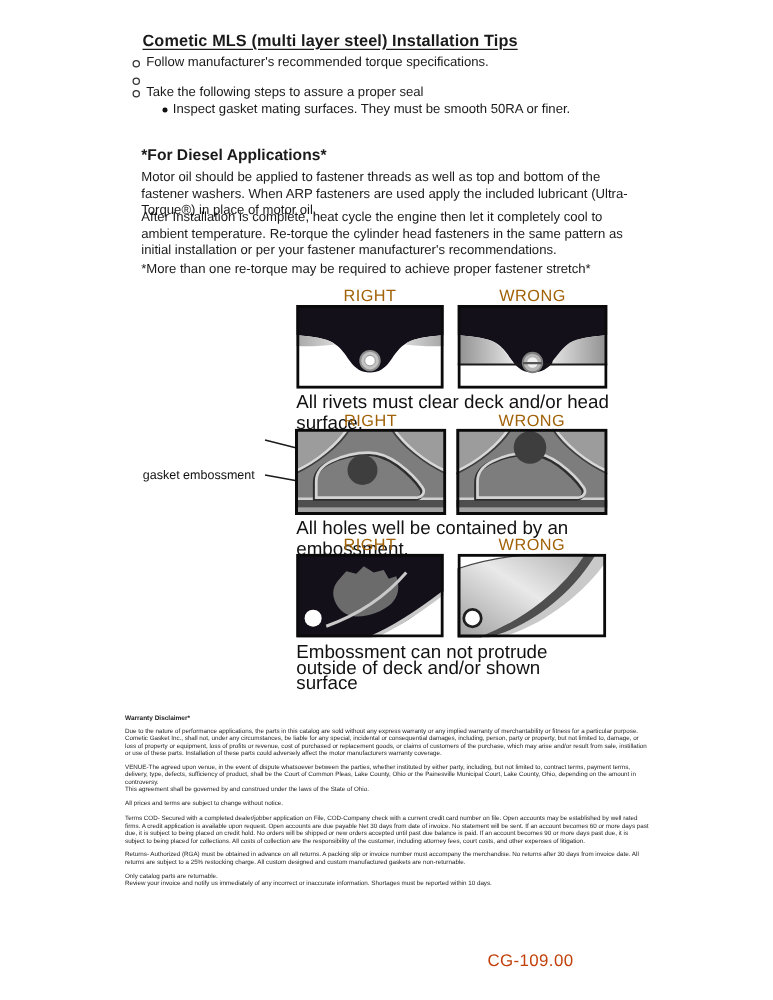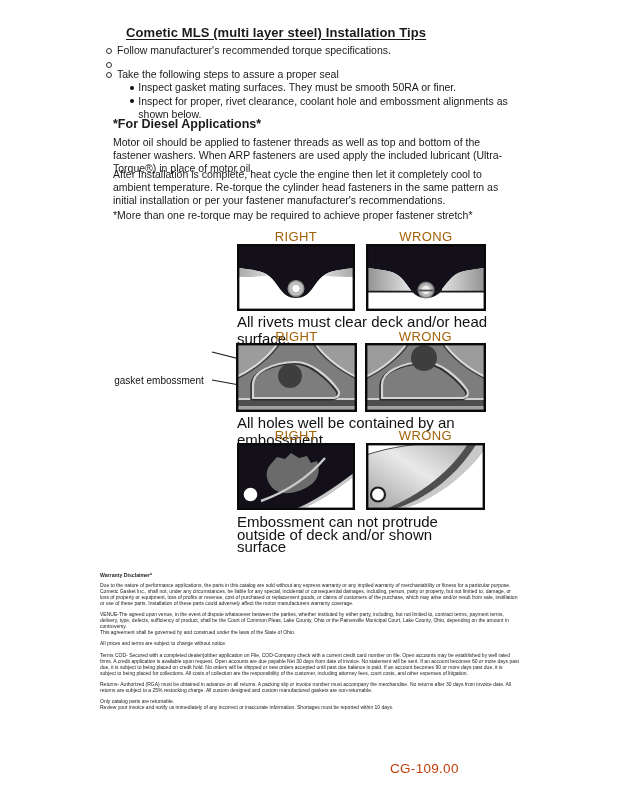--- a/index.html
+++ b/index.html
@@ -1,20 +1,20 @@
 <!DOCTYPE html>
 <html><head>
 <meta charset="utf-8">
 <style>
   html,body{margin:0;padding:0;background:#ffffff;}
   .page{position:relative;width:618px;height:800px;background:#ffffff;overflow:hidden;
         font-family:"Liberation Sans",sans-serif;color:#1a1a1a;}
   .abs{position:absolute;}
   .title{left:114px;top:25px;font-size:13px;font-weight:bold;letter-spacing:0.1px;
-         text-decoration:underline;text-underline-offset:2px;margin-left:12px;}
+         text-decoration:underline;text-underline-offset:2px;}
   .bullets{left:106px;top:44px;width:424px;font-size:10.5px;line-height:13.5px;}
   .b-row{display:flex;}
   .marker-o{width:4px;height:4px;border:1px solid #333;border-radius:50%;margin:4.4px 5px 0 0;flex:none;}
   .sub{margin-left:24px;}
   .marker-f{width:3.8px;height:3.8px;background:#111;border-radius:50%;margin:4.6px 4.5px 0 0;flex:none;}
   .diesel-h{left:113px;top:117px;font-size:12.5px;font-weight:bold;}
   .para{left:113px;width:402px;font-size:10.5px;line-height:13px;}
   .dlabel{font-size:13px;letter-spacing:0.4px;text-align:center;color:#a16207;}
   .caption{font-size:15px;color:#111;}
   .callout{font-size:10px;line-height:11.5px;text-align:right;color:#111;}
@@ -39,24 +39,20 @@
     <div class="b-row">
       <span class="marker-o"></span>
     </div>
     <div class="b-row">
       <span class="marker-o"></span>
       <span>Take the following steps to assure a proper seal</span>
     </div>
     <div class="b-row sub">
       <span class="marker-f"></span>
       <span>Inspect gasket mating surfaces.  They must be smooth 50RA or finer.</span>
-    </div>
-    <div class="b-row sub">
-      <span class="marker-f"></span>
-      <span>Inspect for proper, rivet clearance, coolant hole and embossment alignments as shown below.</span>
     </div>
   </div>
 
   <div class="abs diesel-h">*For Diesel Applications*</div>
   <div class="abs para" style="top:136px;">Motor oil should be applied to fastener threads as well as top and bottom of the fastener washers. When ARP fasteners are used apply the included lubricant (Ultra-Torque®) in place of motor oil.</div>
   <div class="abs para" style="top:168px;">After Installation is complete, heat cycle the engine then let it completely cool to ambient temperature. Re-torque the cylinder head fasteners in the same pattern as initial installation or per your fastener manufacturer's recommendations.</div>
   <div class="abs para" style="top:209px;">*More than one re-torque may be required to achieve proper fastener stretch*</div>
 
   <div class="abs dlabel" style="left:237px;top:229px;width:118px;">RIGHT</div>
   <div class="abs dlabel" style="left:366px;top:229px;width:120px;">WRONG</div>

